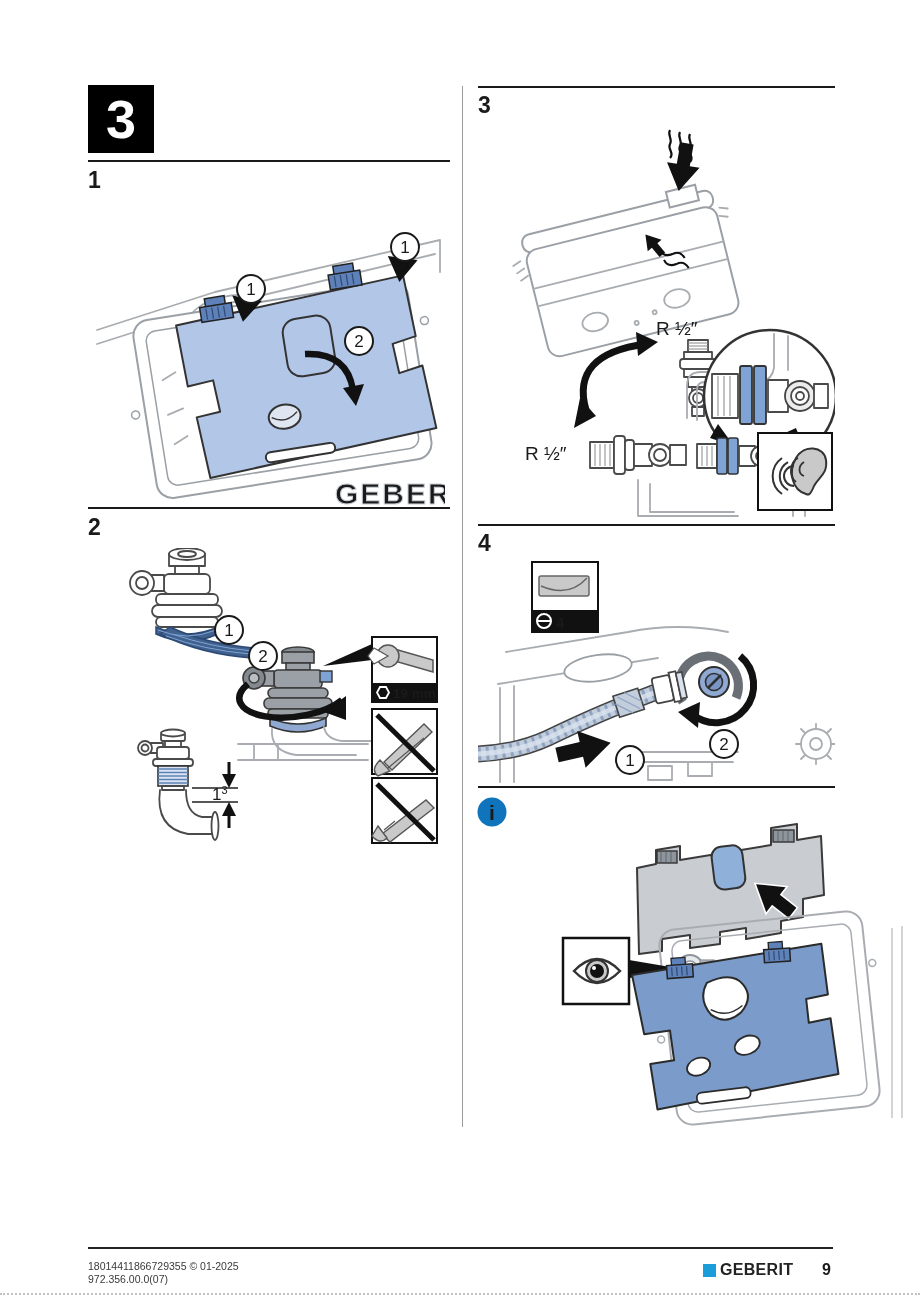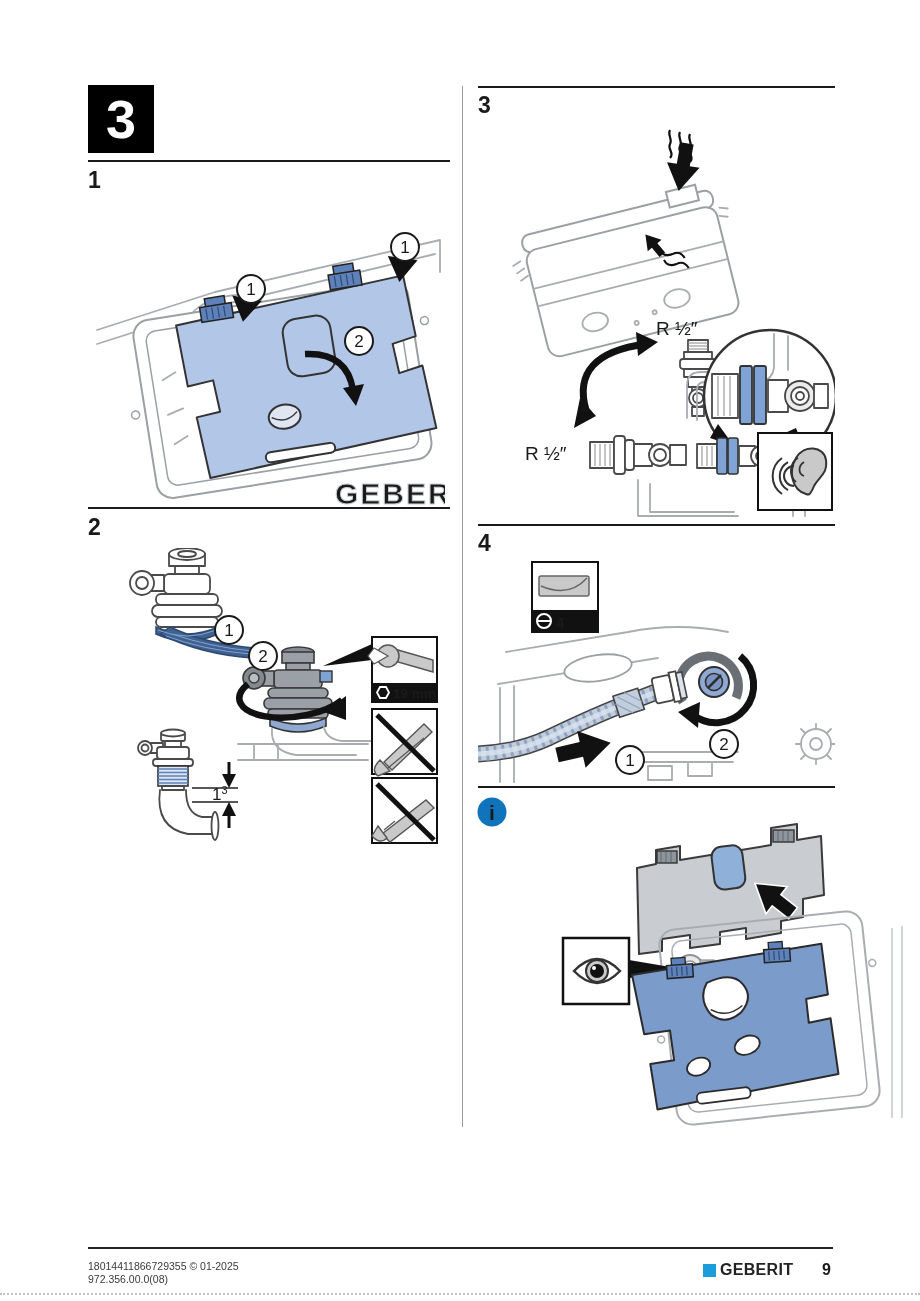--- a/index.html
+++ b/index.html
@@ -441,21 +441,21 @@
         <circle cx="27" cy="20" r="11" fill="#c9c9c9" stroke="#333" stroke-width="2"></circle>
         <circle cx="27" cy="20" r="7" fill="#111"></circle>
         <circle cx="24" cy="17" r="2" fill="#fff"></circle>
       </g>
     </g>
   </svg>
 
   <div class="footer-rule"></div>
   <div class="footer-text">
     <div>18014411866729355 © 01-2025</div>
-    <div>972.356.00.0(08)</div>
+    <div>972.356.00.0(07)</div>
   </div>
   <div class="brand">
     <span class="brand-square"></span>
     <span class="brand-name">GEBERIT</span>
   </div>
   <div class="page-num">9</div>
   <div class="bottom-edge"></div>
 
 </div>
 

